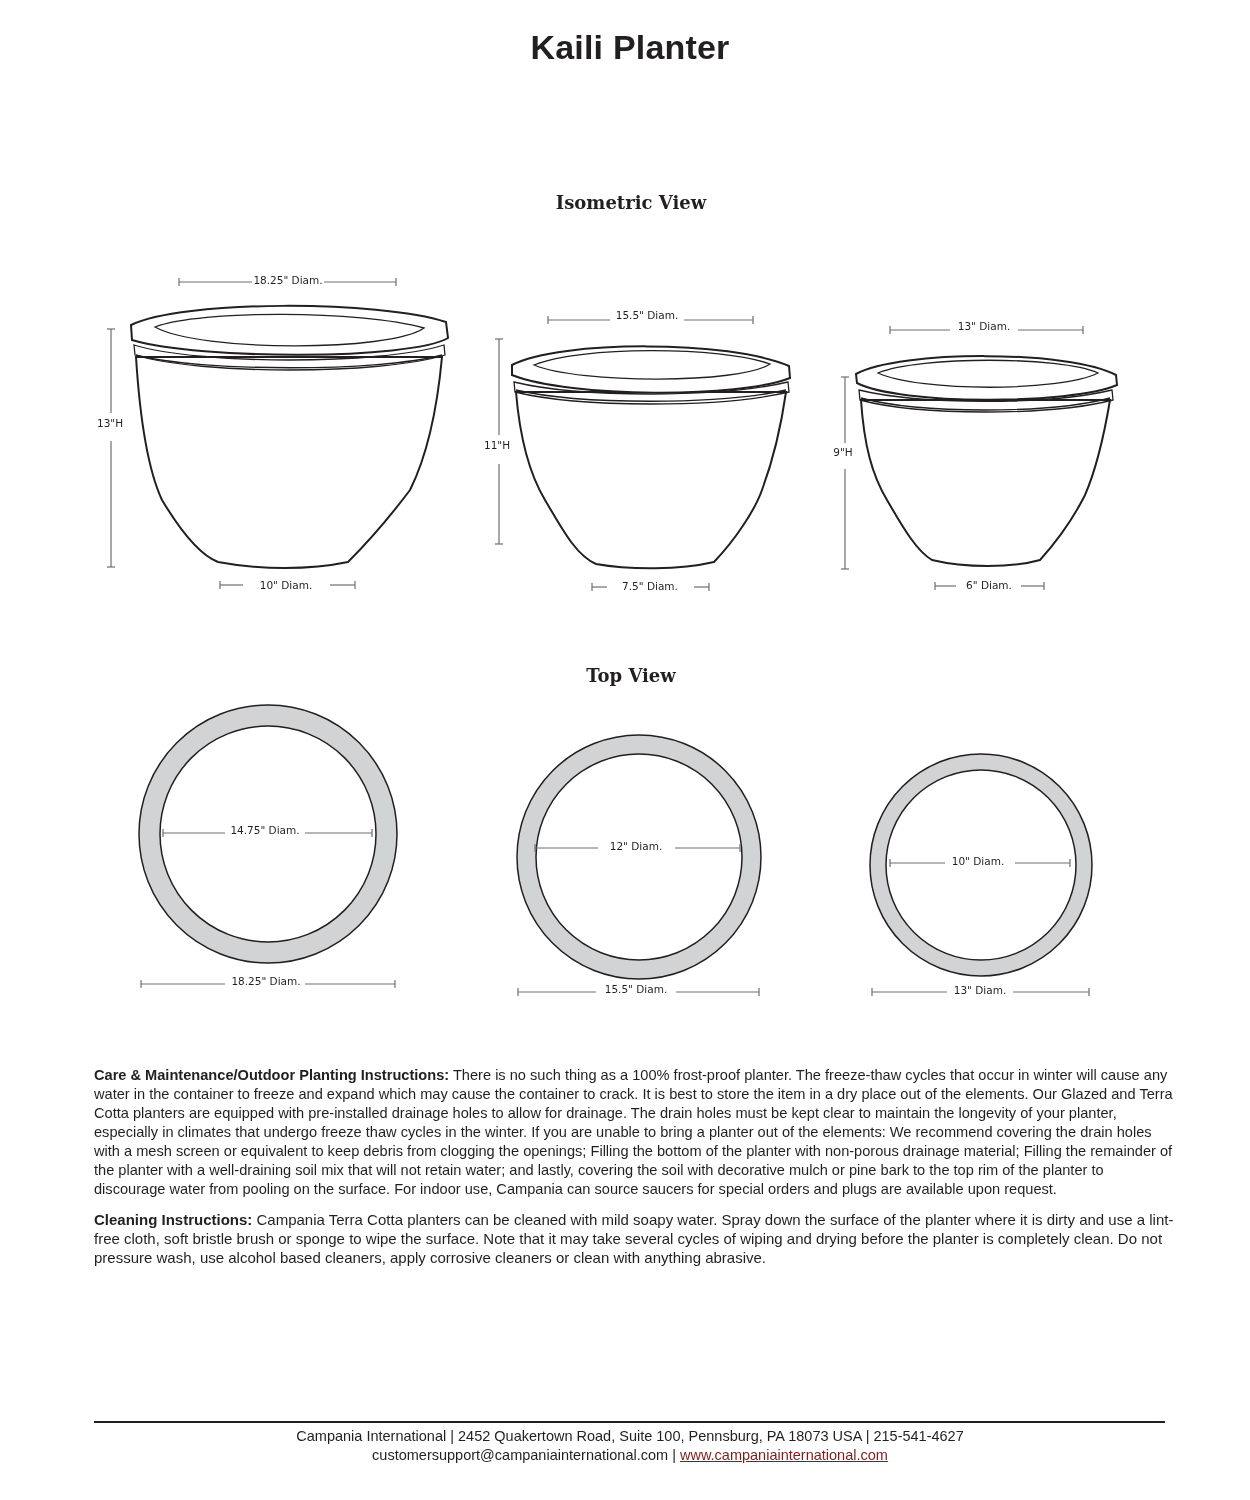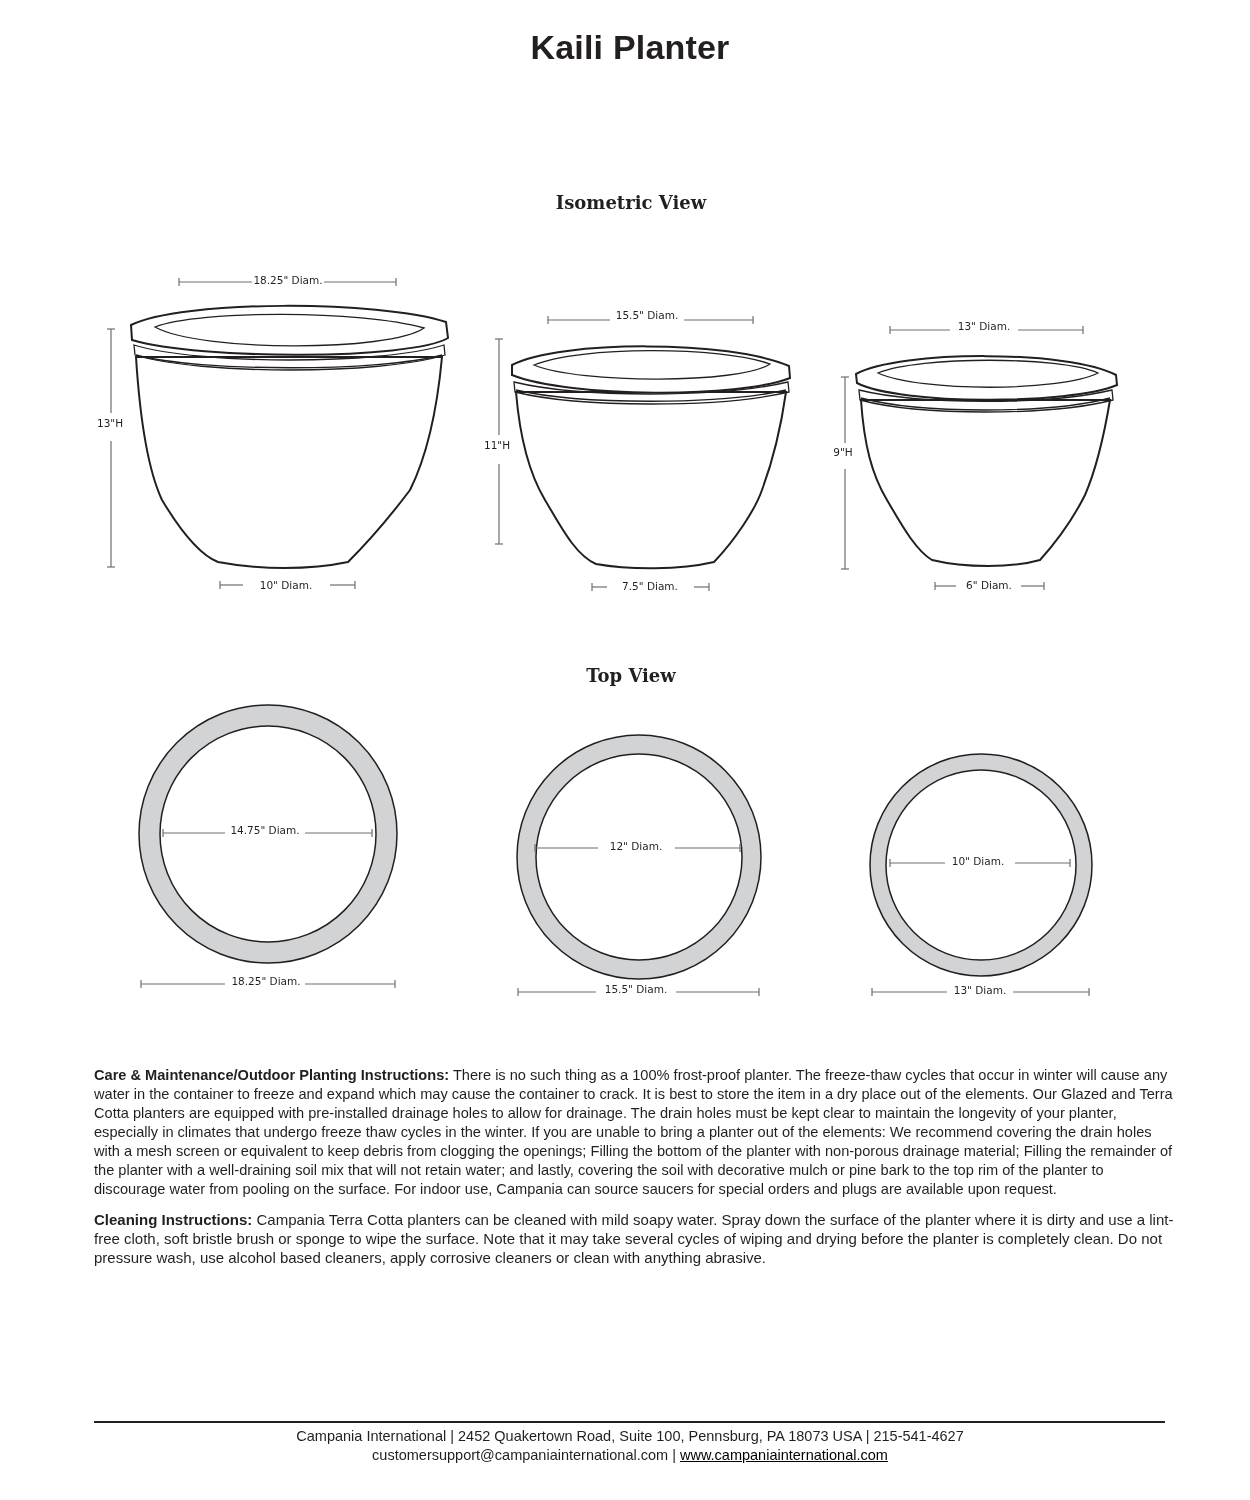--- a/index.html
+++ b/index.html
@@ -168,14 +168,14 @@
 </svg>
 
 <div id="text-block" class="abs">
   <p><b>Care &amp; Maintenance/Outdoor Planting Instructions:</b><span> There is no such thing as a 100% frost-proof planter. The freeze-thaw cycles that occur in winter will cause any water in the container to freeze and expand which may cause the container to crack. It is best to store the item in a dry place out of the elements. Our Glazed and Terra Cotta planters are equipped with pre-installed drainage holes to allow for drainage. The drain holes must be kept clear to maintain the longevity of your planter, especially in climates that undergo freeze thaw cycles in the winter. If you are unable to bring a planter out of the elements: We recommend covering the drain holes with a mesh screen or equivalent to keep debris from clogging the openings; Filling the bottom of the planter with non-porous drainage material; Filling the remainder of the planter with a well-draining soil mix that will not retain water; and lastly, covering the soil with decorative mulch or pine bark to the top rim of the planter to discourage water from pooling on the surface. For indoor use, Campania can source saucers for special orders and plugs are available upon request.</span></p>
   <p id="cleaning"><b>Cleaning Instructions:</b><span> Campania Terra Cotta planters can be cleaned with mild soapy water. Spray down the surface of the planter where it is dirty and use a lint-free cloth, soft bristle brush or sponge to wipe the surface. Note that it may take several cycles of wiping and drying before the planter is completely clean. Do not pressure wash, use alcohol based cleaners, apply corrosive cleaners or clean with anything abrasive.</span></p>
 </div>
 
 <div id="footer-rule" class="abs"></div>
 <div id="footer" class="abs">
   <div>Campania International | 2452 Quakertown Road, Suite 100, Pennsburg, PA 18073 USA | 215-541-4627</div>
-  <div><span>customersupport@campaniainternational.com</span><span> | </span><a style="color: #000000;">www.campaniainternational.com</a></div>
+  <div><span>customersupport@campaniainternational.com</span><span> | </span><a style="color: #7f1d1d;">www.campaniainternational.com</a></div>
 </div>
 
 </body></html>

